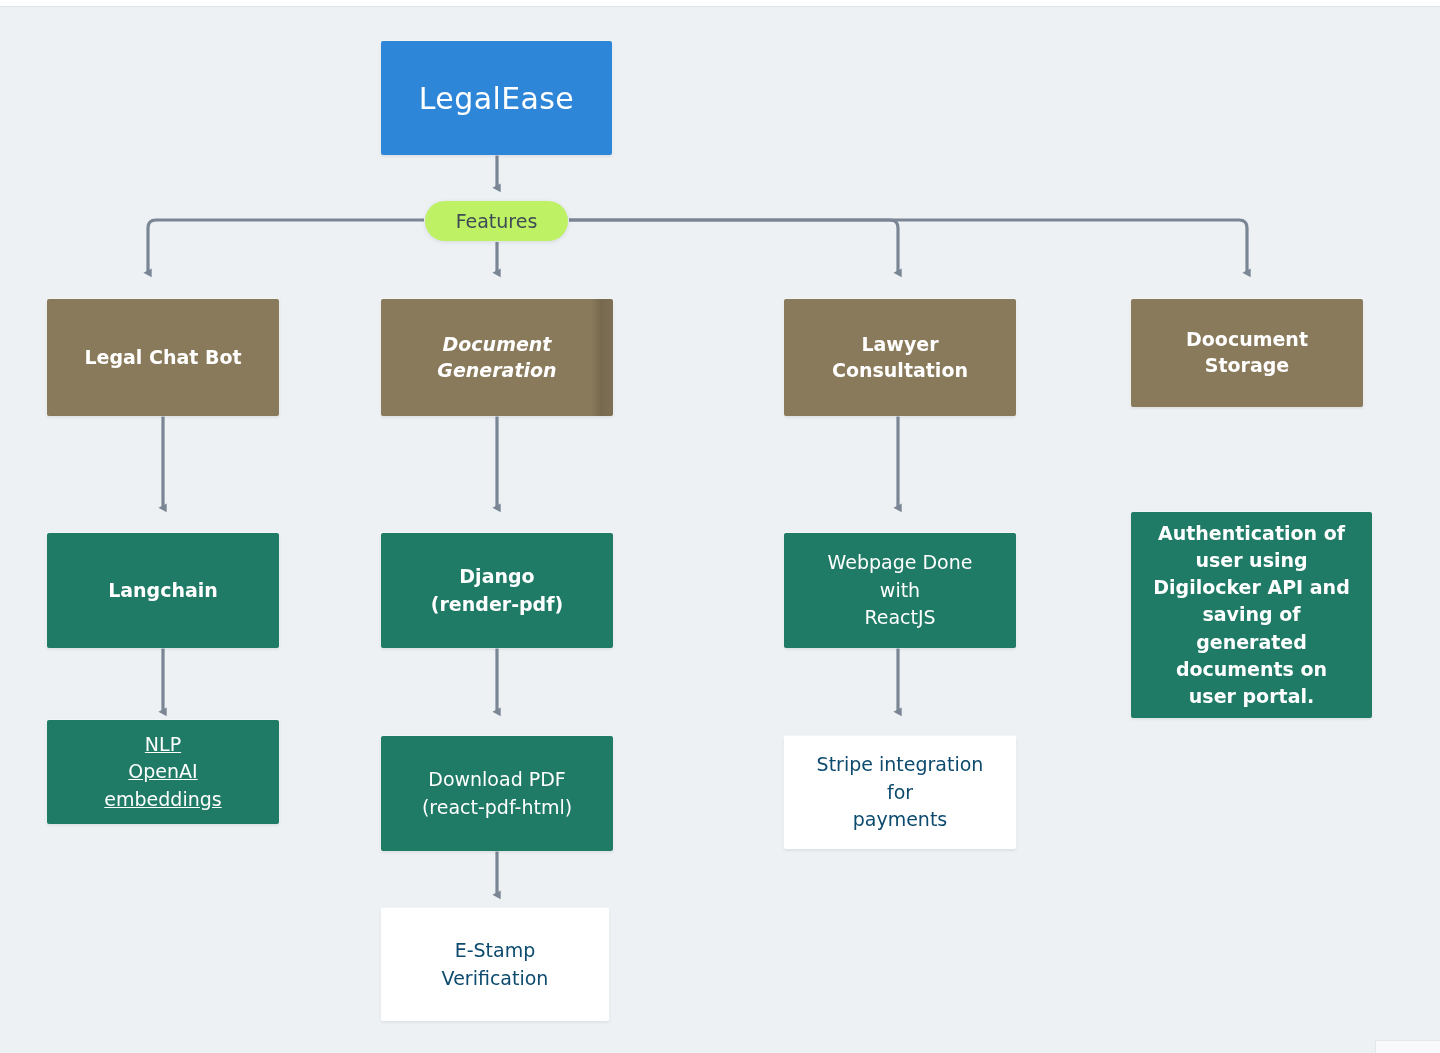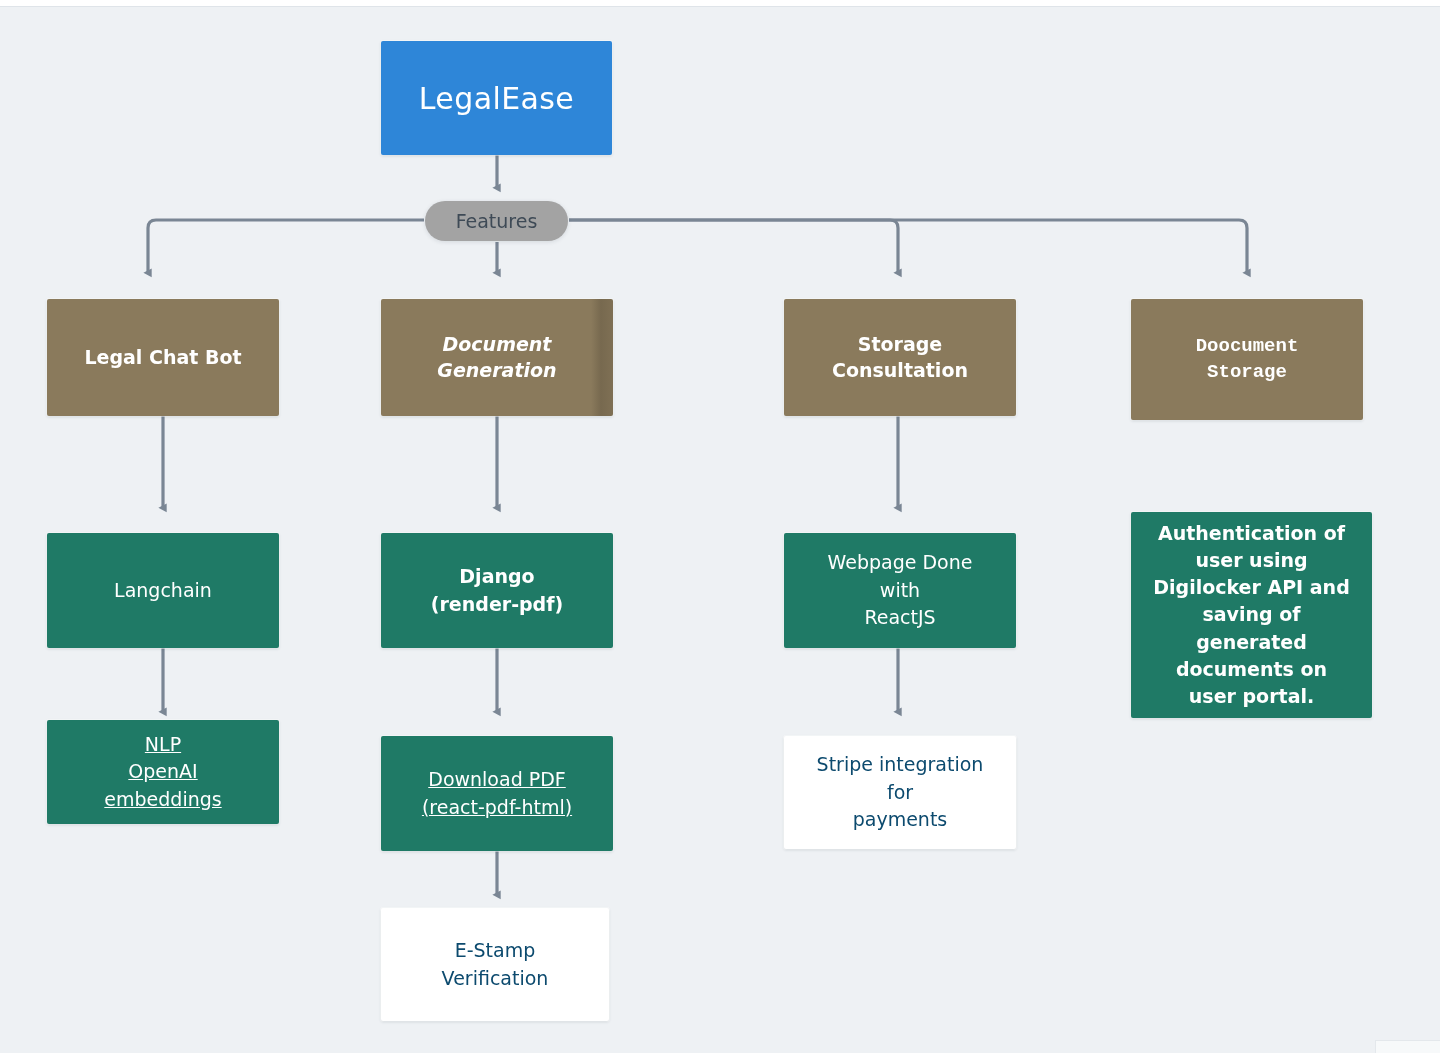--- a/index.html
+++ b/index.html
@@ -73,21 +73,21 @@
     white-space: pre-line;
   }
 
   .node-root {
     background: #2e86d8;
     color: #ffffff;
     font-size: 30px;
     letter-spacing: 0.4px;
   }
   .node-hub {
-    background: #a3a3a3;
+    background: #bef264;
     color: #3e4a56;
     font-size: 19px;
     border-radius: 22px;
     box-shadow: 0 1px 4px rgba(40,55,70,0.13);
   }
   .node-feature {
     background: #8a7a5c;
     color: #ffffff;
     font-size: 19px;
     font-weight: bold;
@@ -172,28 +172,28 @@
   <div class="node node-feature" style="left:47px; top:299px; width:232px; height:117px;">
     <span class="label">Legal Chat Bot</span>
   </div>
 
   <div class="node node-feature highlighted" style="left:381px; top:299px; width:232px; height:117px;font-style:italic;">
     <span class="label">Document
 Generation</span>
   </div>
 
   <div class="node node-feature" style="left:784px; top:299px; width:232px; height:117px;">
-    <span class="label">Storage Consultation</span>
-  </div>
-
-  <div class="node node-feature" style="left:1131px; top:299px; width:232px; height:121px;font-family:Liberation Mono, monospace;">
+    <span class="label">Lawyer Consultation</span>
+  </div>
+
+  <div class="node node-feature" style="left:1131px; top:299px; width:232px; height:108px;">
     <span class="label">Doocument Storage</span>
   </div>
 
-  <div class="node node-tech" style="left:47px; top:533px; width:232px; height:115px;">
+  <div class="node node-tech" style="left:47px; top:533px; width:232px; height:115px;font-weight:bold;">
     <span class="label">Langchain</span>
   </div>
 
   <div class="node node-tech" style="left:381px; top:533px; width:232px; height:115px;font-weight:bold;">
     <span class="label">Django
 (render-pdf)</span>
   </div>
 
   <div class="node node-tech" style="left:784px; top:533px; width:232px; height:115px;">
     <span class="label">Webpage Done with
@@ -202,21 +202,21 @@
 
   <div class="node node-tech dense" style="left:1131px; top:512px; width:241px; height:206px;">
     <span class="label">Authentication of user using Digilocker API and saving of generated documents on user portal.</span>
   </div>
 
   <div class="node node-tech" style="left:47px; top:720px; width:232px; height:104px;text-decoration:underline;">
     <span class="label">NLP
 OpenAI embeddings</span>
   </div>
 
-  <div class="node node-tech" style="left:381px; top:736px; width:232px; height:115px;text-decoration:underline;">
+  <div class="node node-tech" style="left:381px; top:736px; width:232px; height:115px;">
     <span class="label">Download PDF
 (react-pdf-html)</span>
   </div>
 
   <div class="node node-plain" style="left:784px; top:736px; width:232px; height:113px;">
     <span class="label">Stripe integration for
 payments</span>
   </div>
 
   <div class="node node-plain" style="left:381px; top:908px; width:228px; height:113px;">

